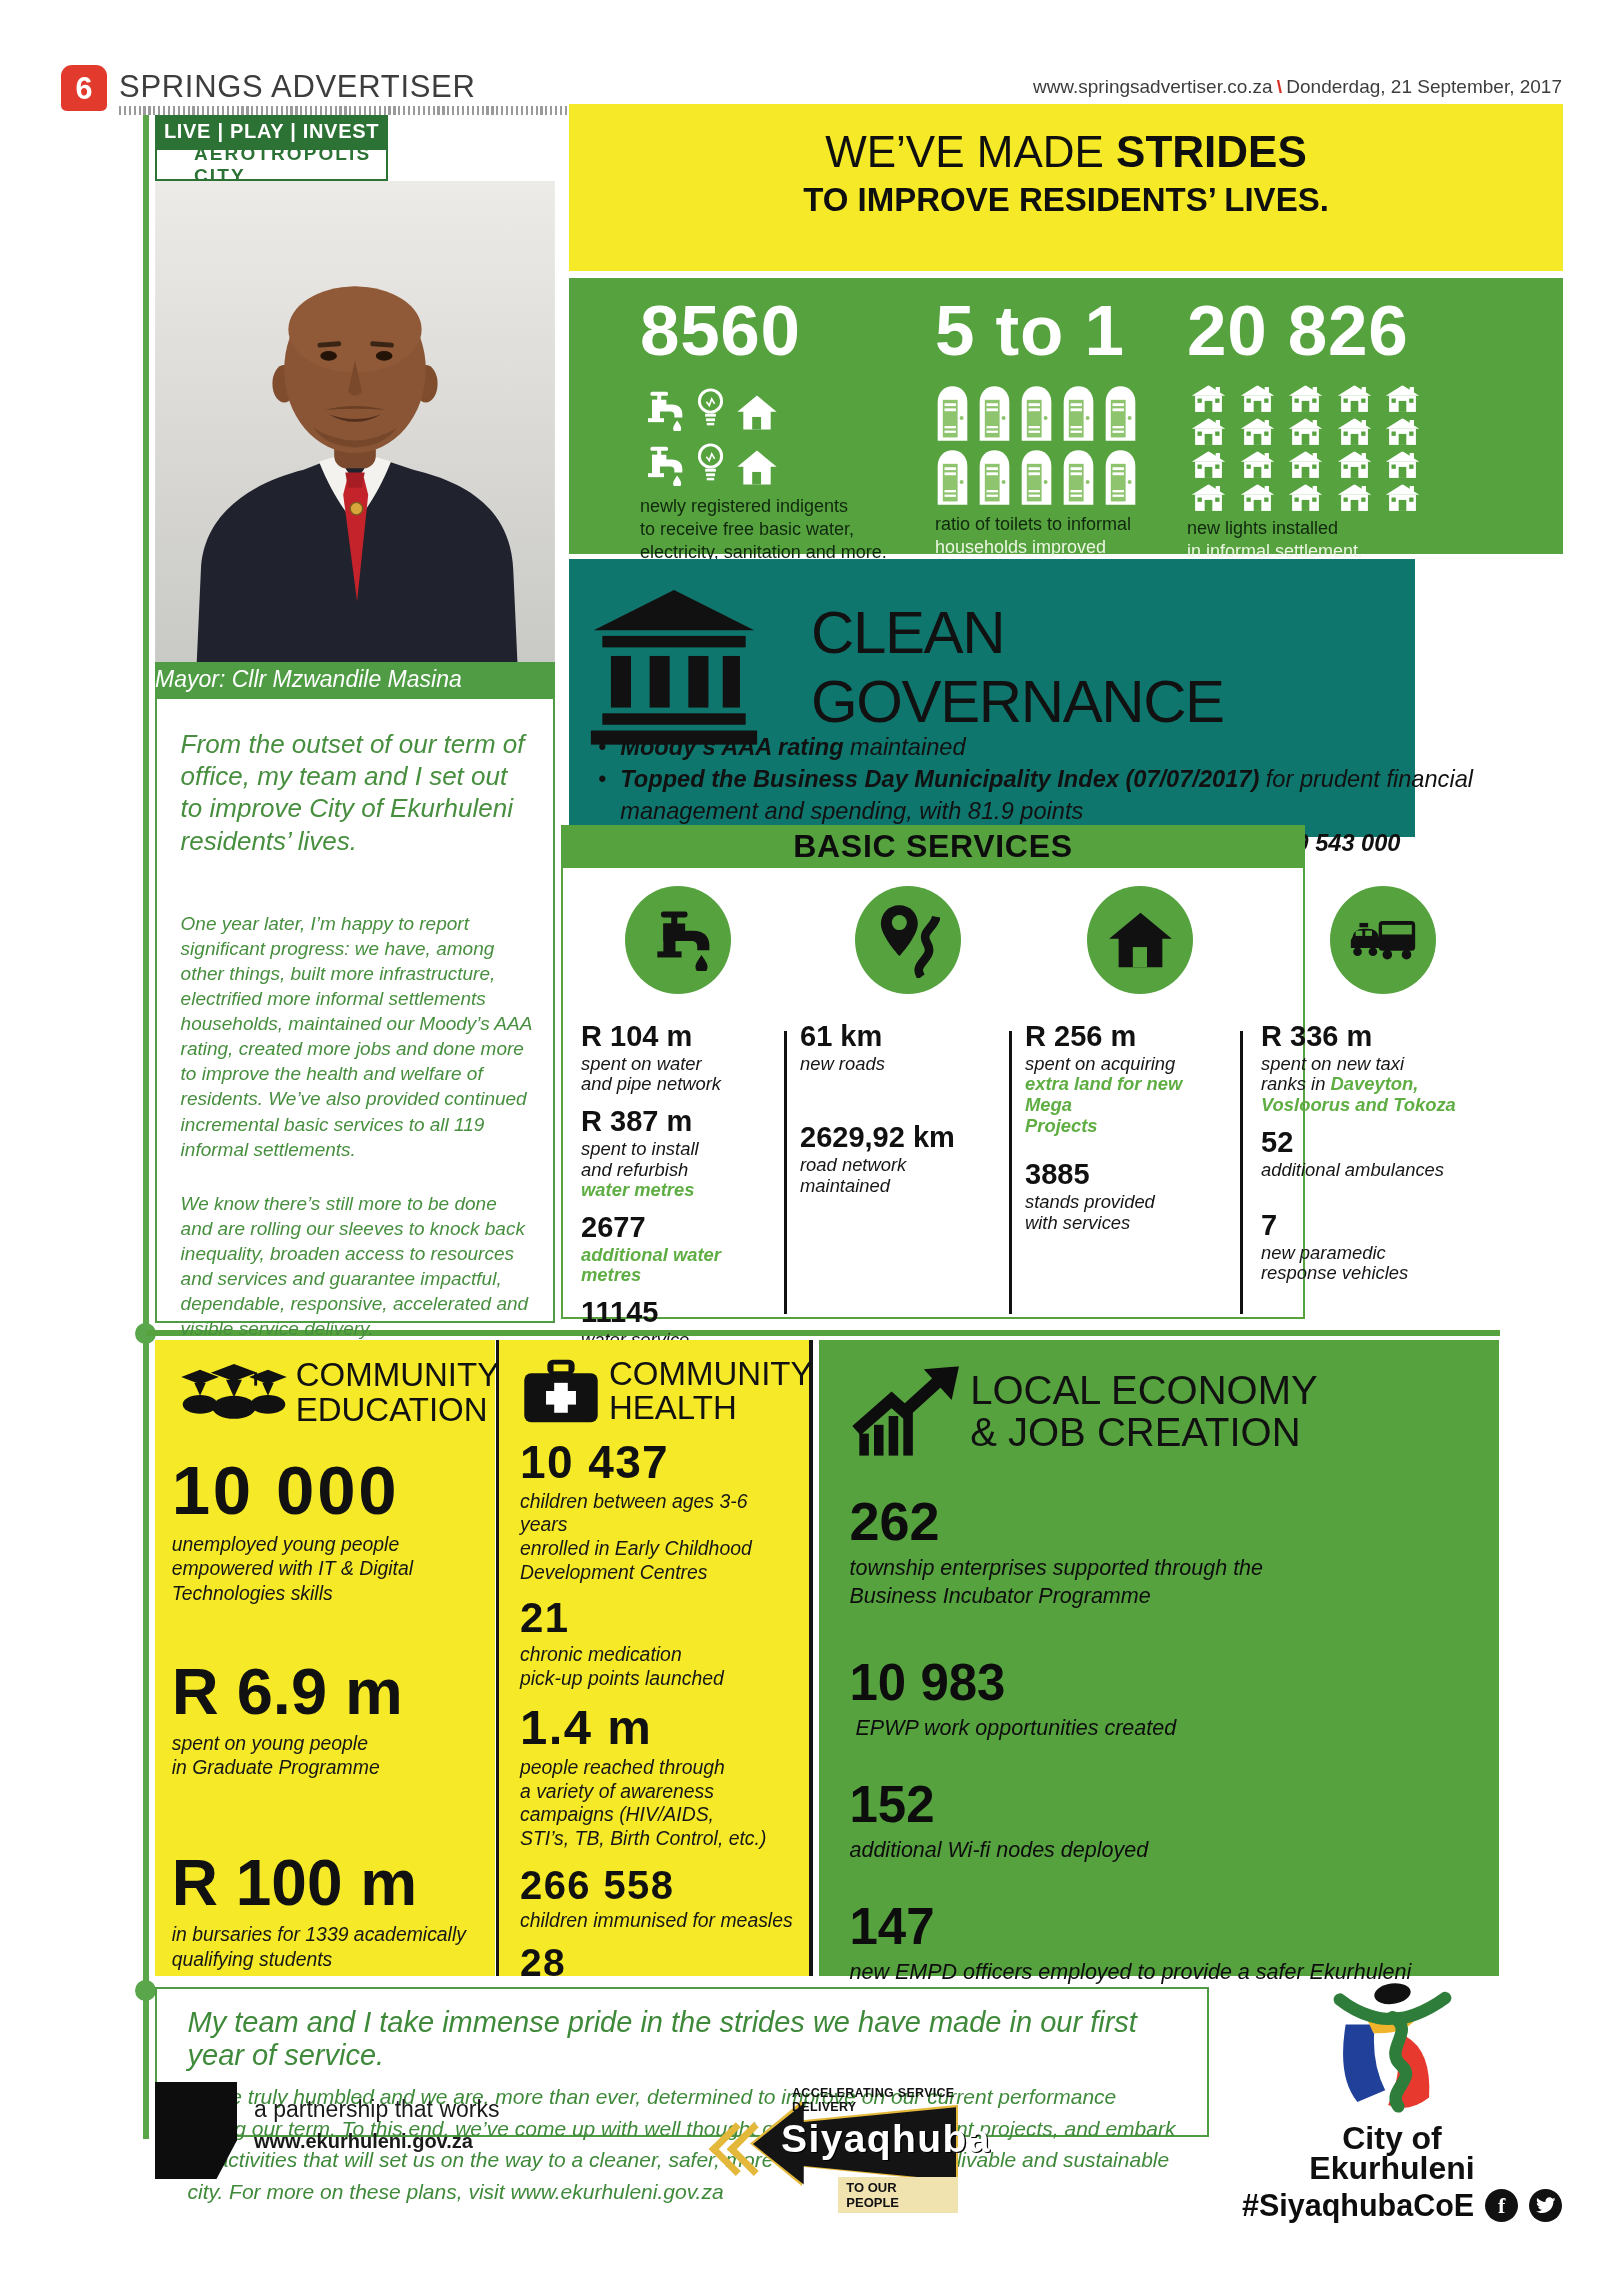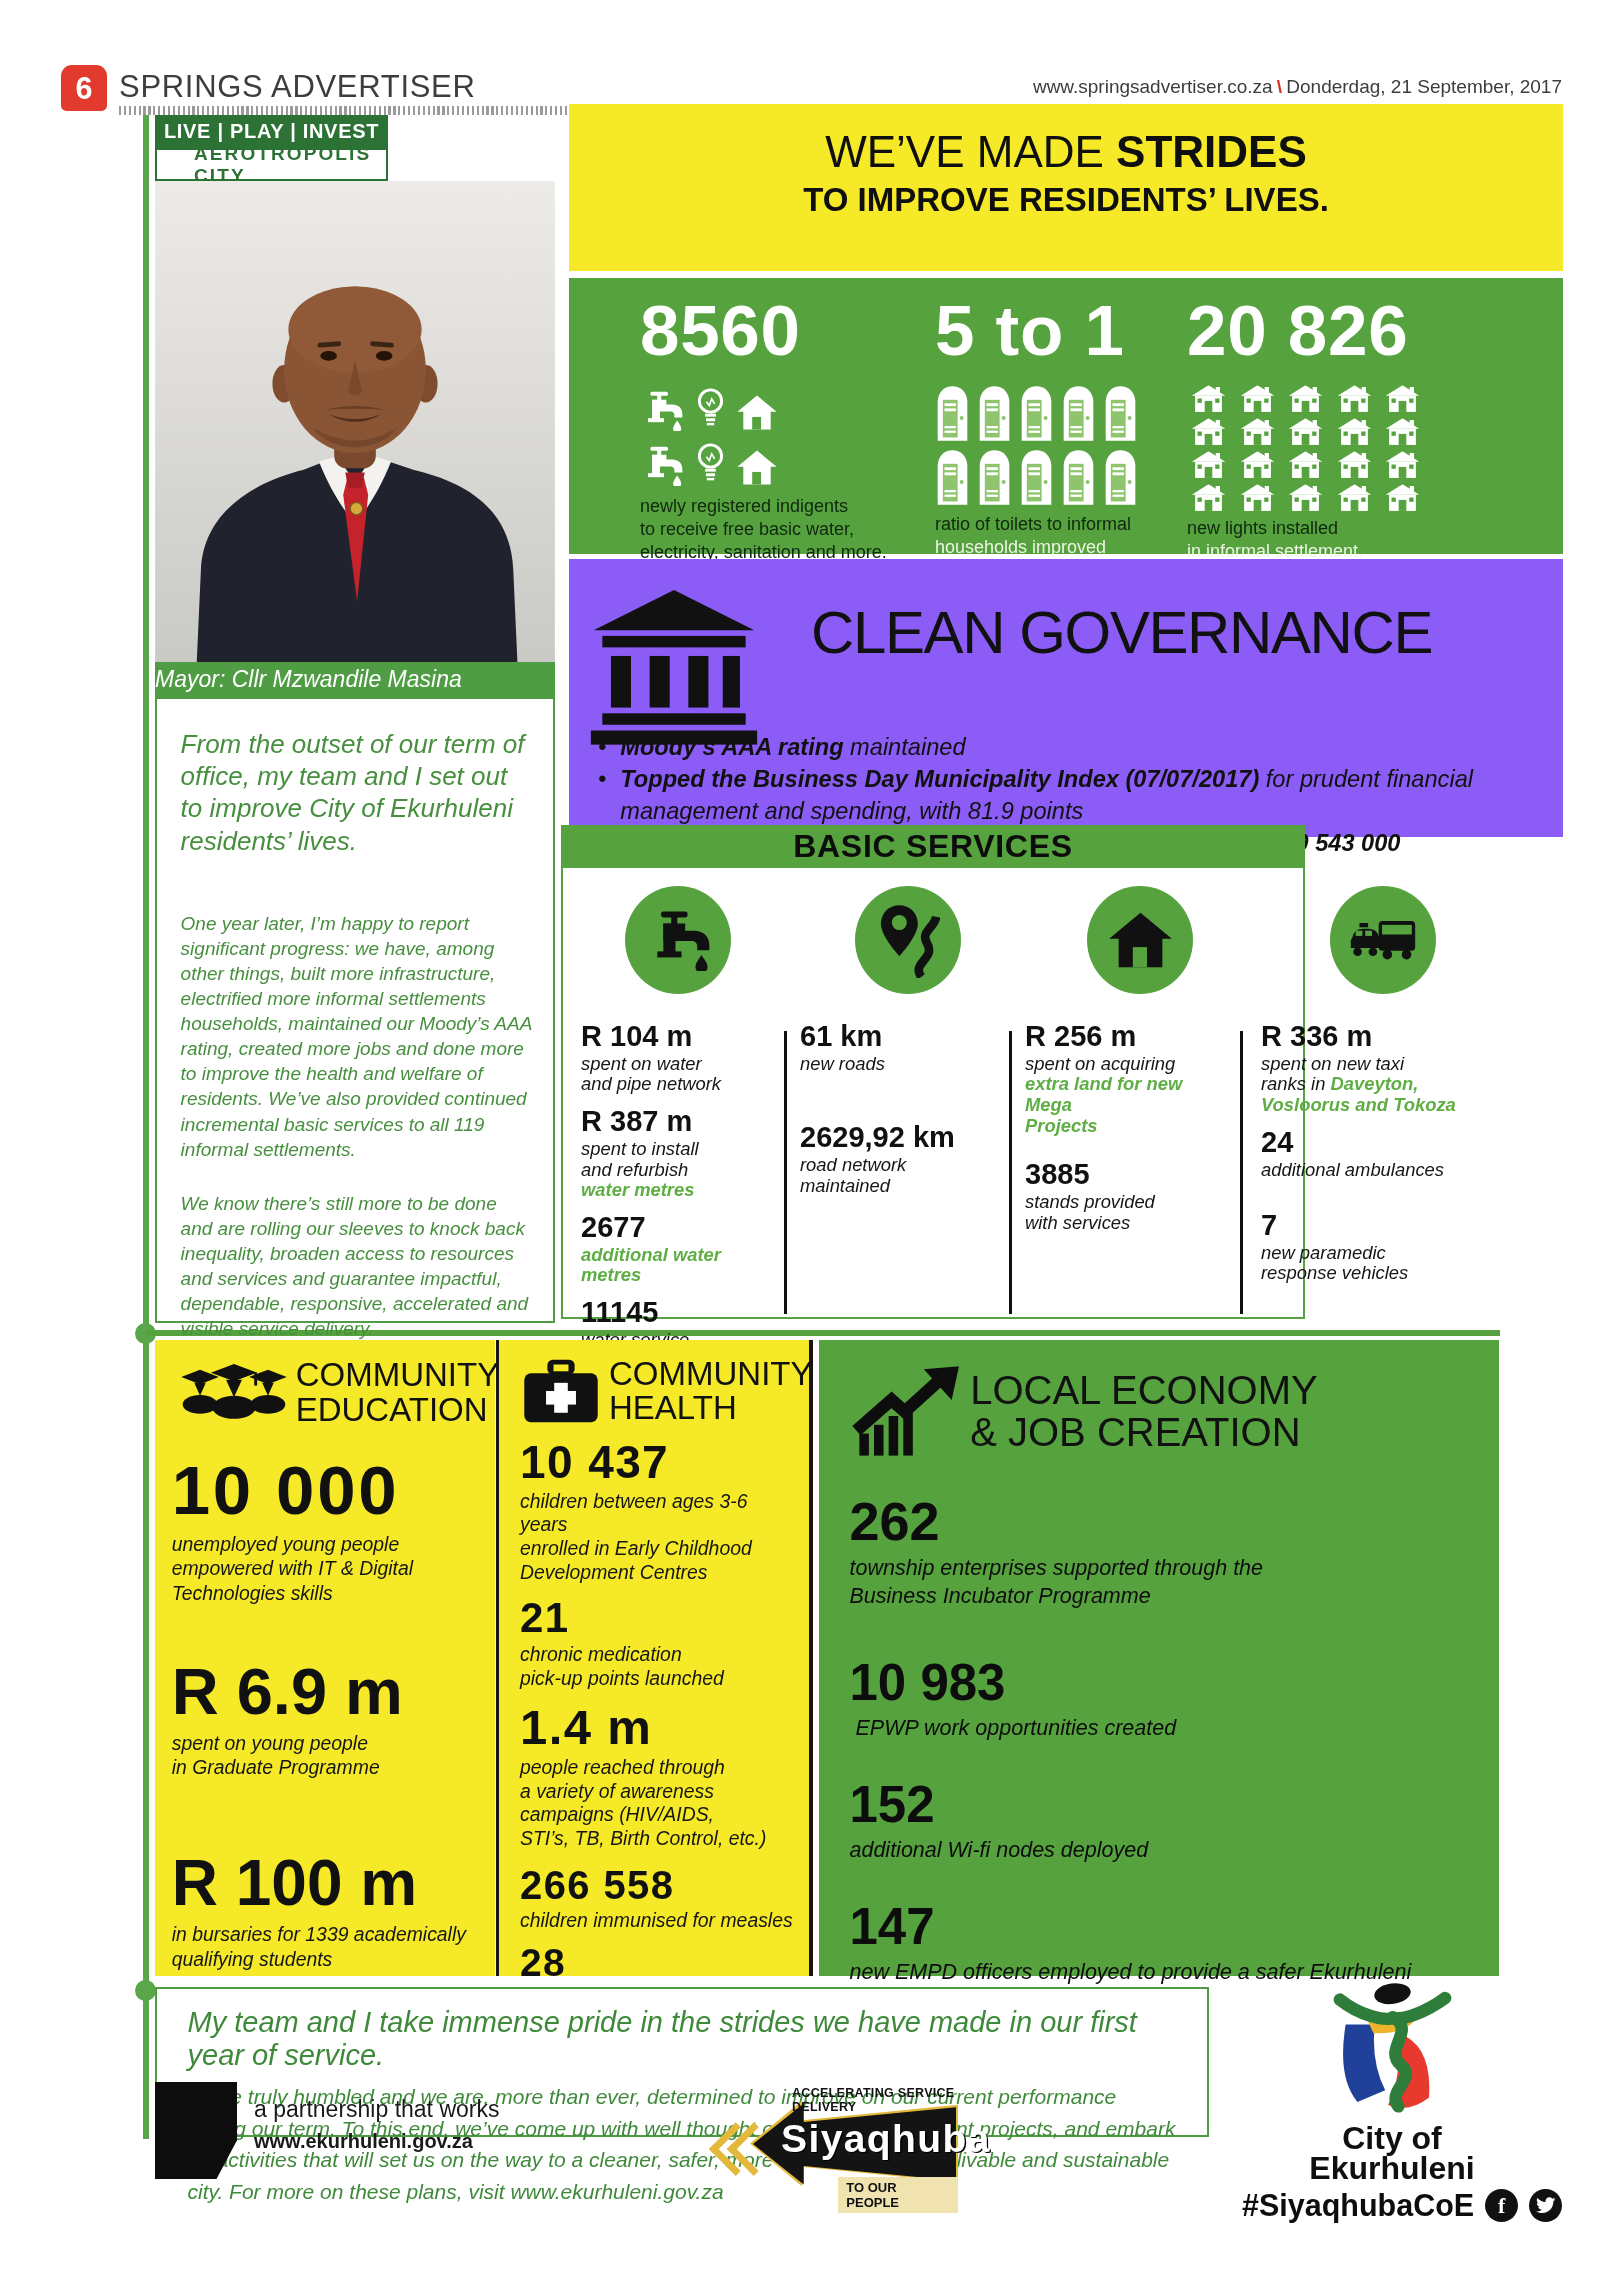--- a/index.html
+++ b/index.html
@@ -48,21 +48,21 @@
   .ts3{width:397px;padding-left:21px;}
   .tsv{font-size:71px;font-weight:bold;line-height:1;margin-top:16.7px;letter-spacing:0.7px;color:#fff;}
   .tsicons{margin-top:19.4px;}
   .icorow{display:flex;align-items:flex-end;gap:9.7px;margin-bottom:9px;}
   .icorow.tight{gap:7px;margin-bottom:7px;}
   .icorow.houses{gap:5.6px;margin-bottom:4.9px;}
   .tscap{margin-top:auto;padding-bottom:11px;font-size:18px;line-height:1.27;color:#10280e;}
   .tscap .lt{color:#edf6e3;}
 
   
-  #gov{left:569px;top:559px;width:994px;height:278px;background:#8b5cf6;}
+  #gov{left:569px;top:559px;width:846px;height:278px;background:#0f766e;}
   #gov .bank{position:absolute;left:19.4px;top:26px;width:172px;height:162px;color:#111;}
   #gov .gtitle{position:absolute;left:242px;top:39px;font-size:60px;font-weight:400;letter-spacing:-1.4px;color:#111;}
   #gov .bullets{position:absolute;left:29px;top:172px;width:944px;font-size:23.6px;font-style:italic;color:#111;line-height:1.36;}
   .bullet{display:flex;gap:14px;}
   .bdot::before{content:"\2022";font-size:23.6px;}
   .bullet .bold{font-weight:bold;}
 
   
   #services{left:561px;top:825px;width:744px;}
   .svc-bar{height:43px;background:#55a23e;display:flex;align-items:center;justify-content:center;
@@ -523,21 +523,21 @@
         <div class="sv">3885</div>
         <div class="scap"><span class="pre">stands provided
 with services</span></div>
       </div>
 
       <div class="svc-col" style="left:698px;width:229px;">
         <div class="sv">R 336 m</div>
         <div class="scap"><span class="pre">spent on new taxi
 ranks in&nbsp;</span><span class="g pre">Daveyton,
 Vosloorus and Tokoza</span></div>
-        <div class="sv">24</div>
+        <div class="sv">52</div>
         <div class="scap" style="margin-bottom:30.5px;"><span class="pre">additional ambulances</span></div>
         <div class="sv">7</div>
         <div class="scap"><span class="pre">new paramedic
 response vehicles</span></div>
       </div>
     </div>
   </div>
 
   <div class="abs" id="edu">
     <div class="boxhead">

